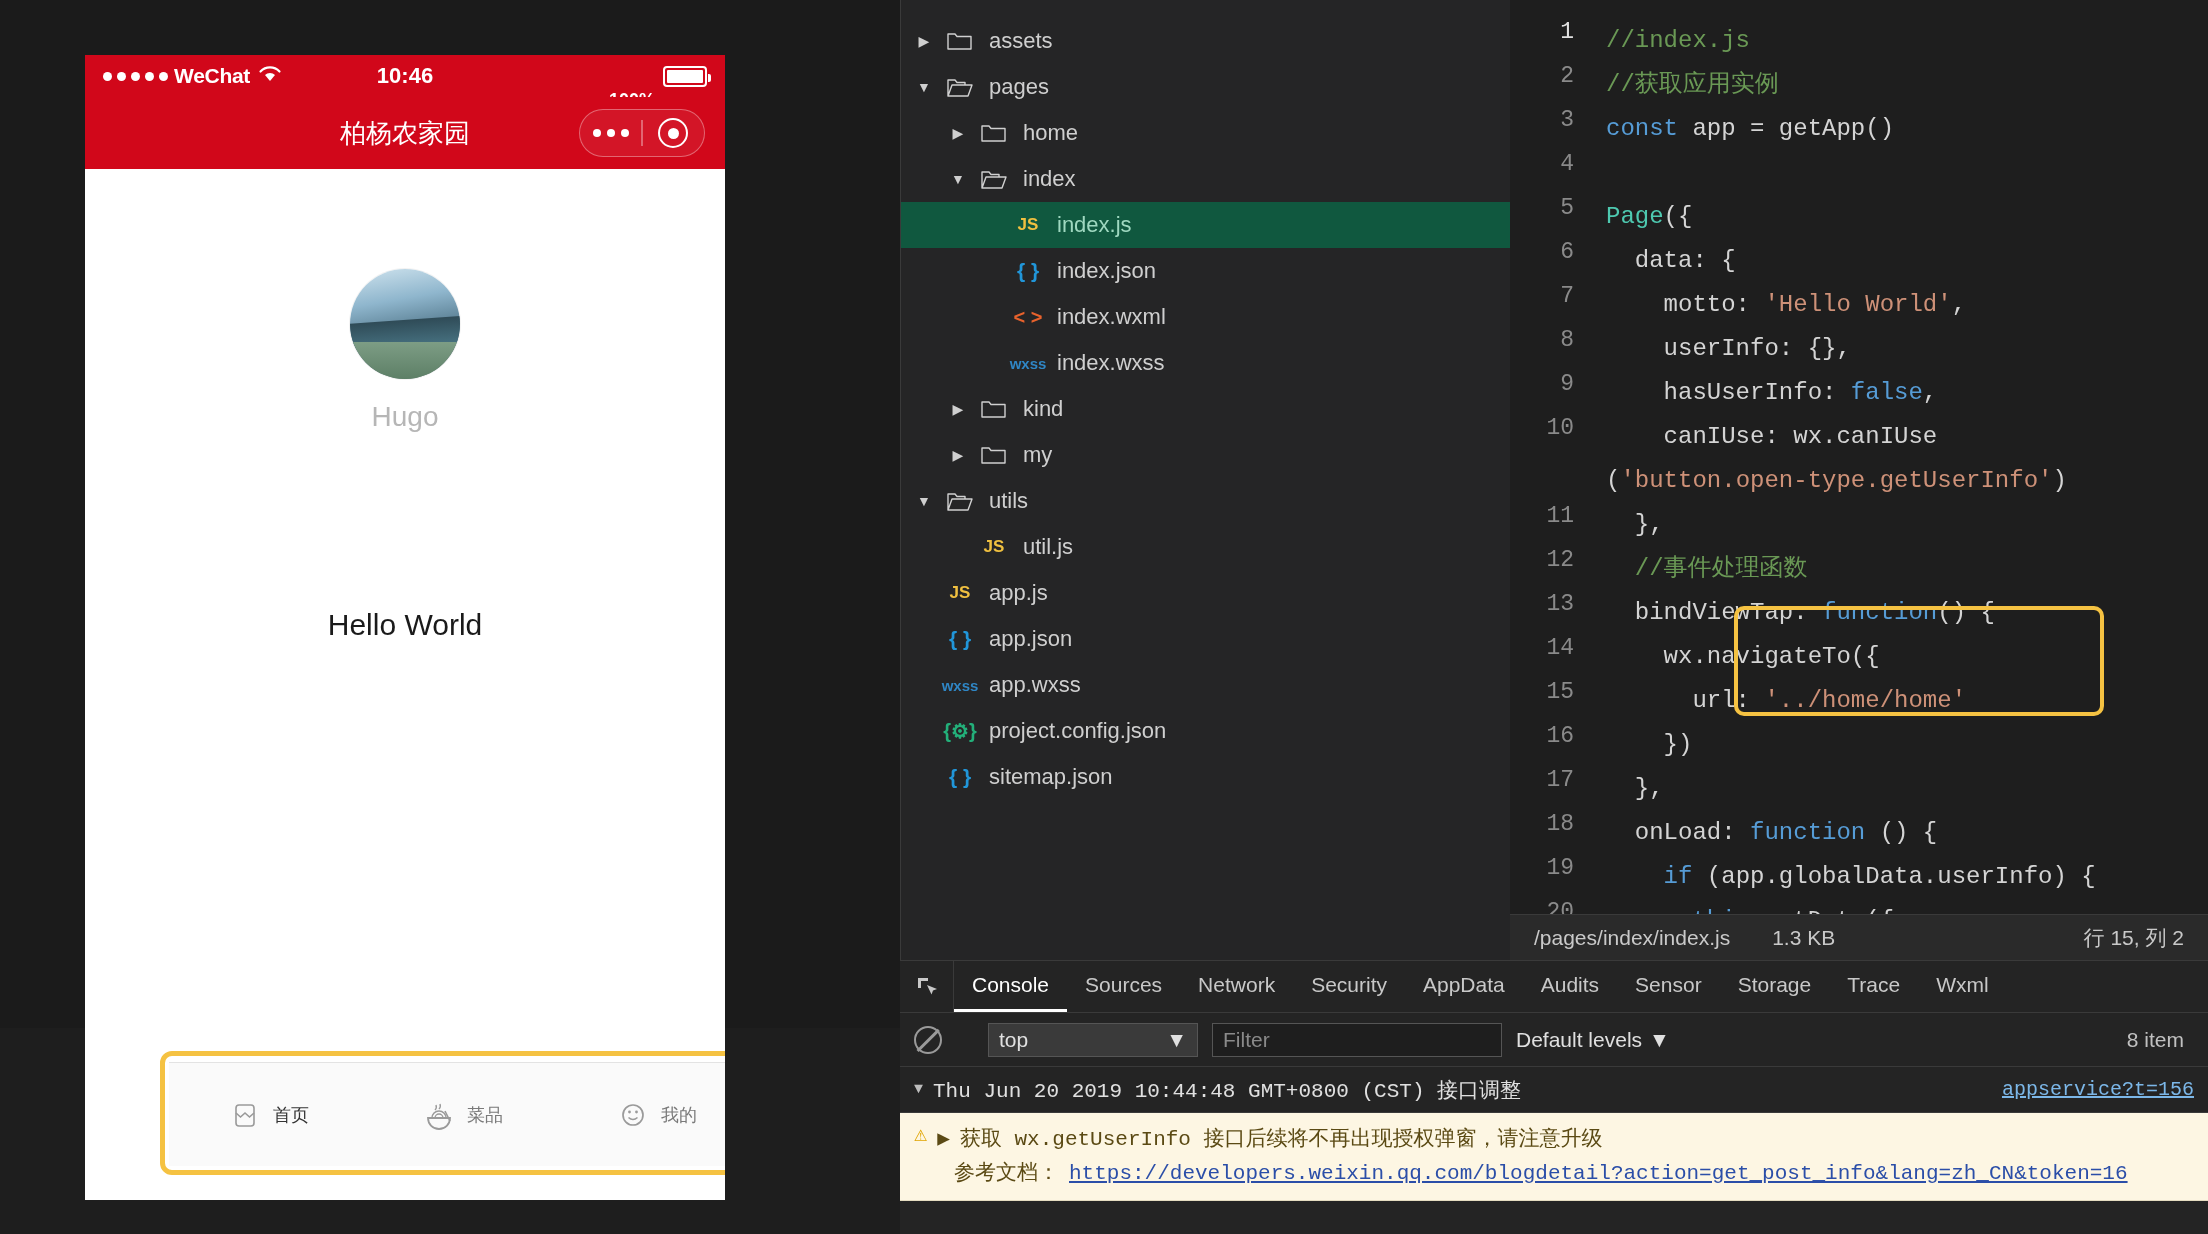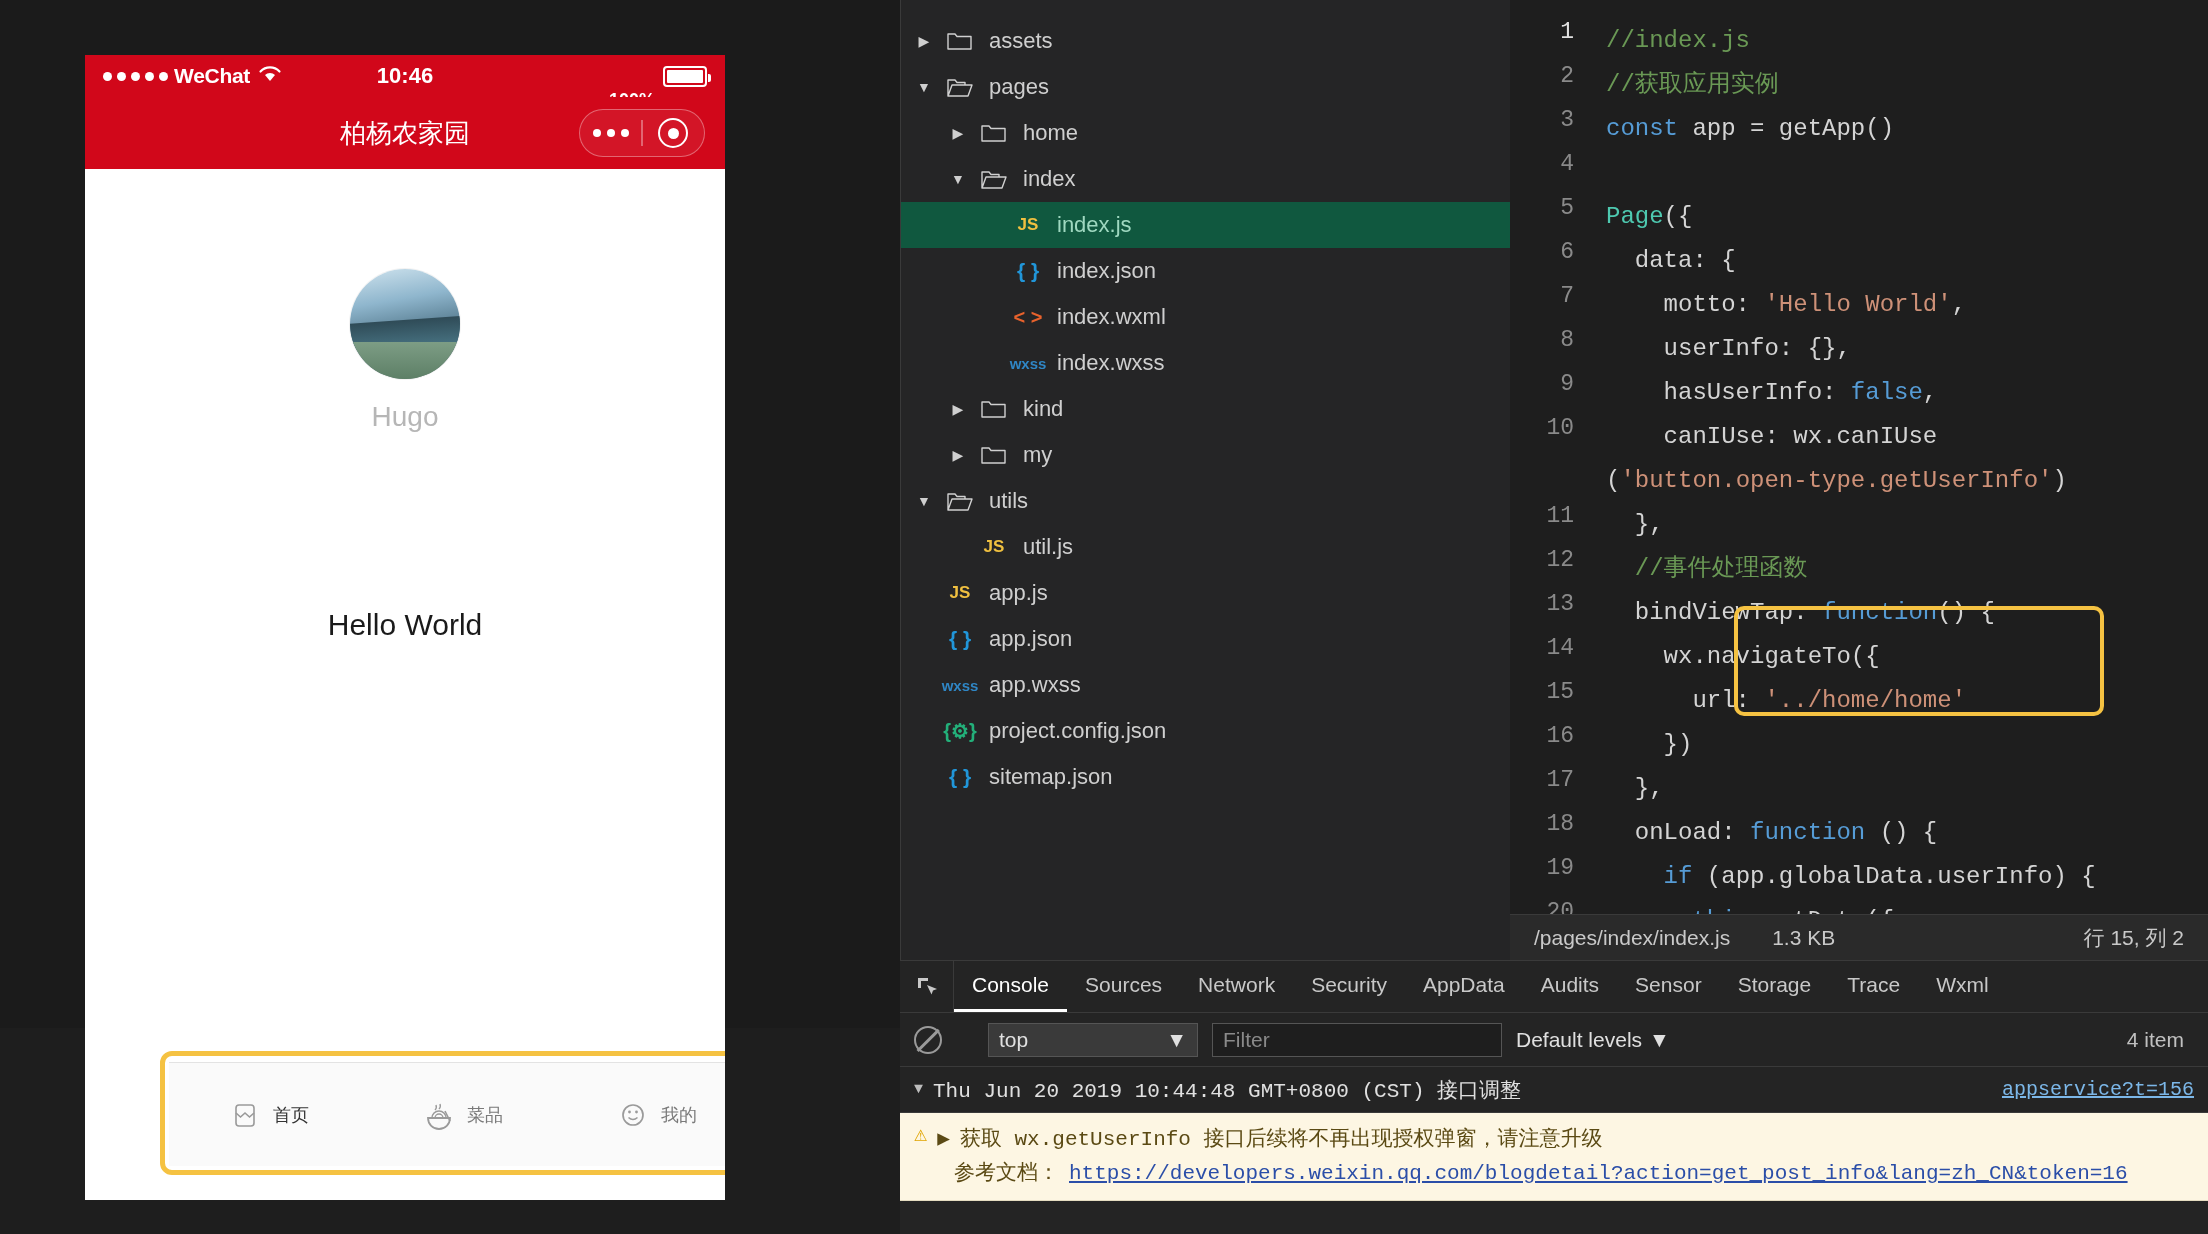--- a/index.html
+++ b/index.html
@@ -515,21 +515,21 @@
         <span class="cv">top</span>
         <span>▼</span>
       </span>
       <span class="filter-box">
         <span>Filter</span>
       </span>
       <span class="levels">
         <span>Default levels</span>
         <span>▼</span>
       </span>
-      <span class="dt-count">4 item</span>
+      <span class="dt-count">8 item</span>
     </div>
     <div class="dt-log">
       <div class="log-group">
         <span class="caret">▼</span>
         <span>Thu Jun 20 2019 10:44:48 GMT+0800 (CST)  接口调整</span>
         <span class="src">appservice?t=156</span>
       </div>
       <div class="log-warn">
         <div class="wrow">
           <span class="warn-tri">⚠</span>

